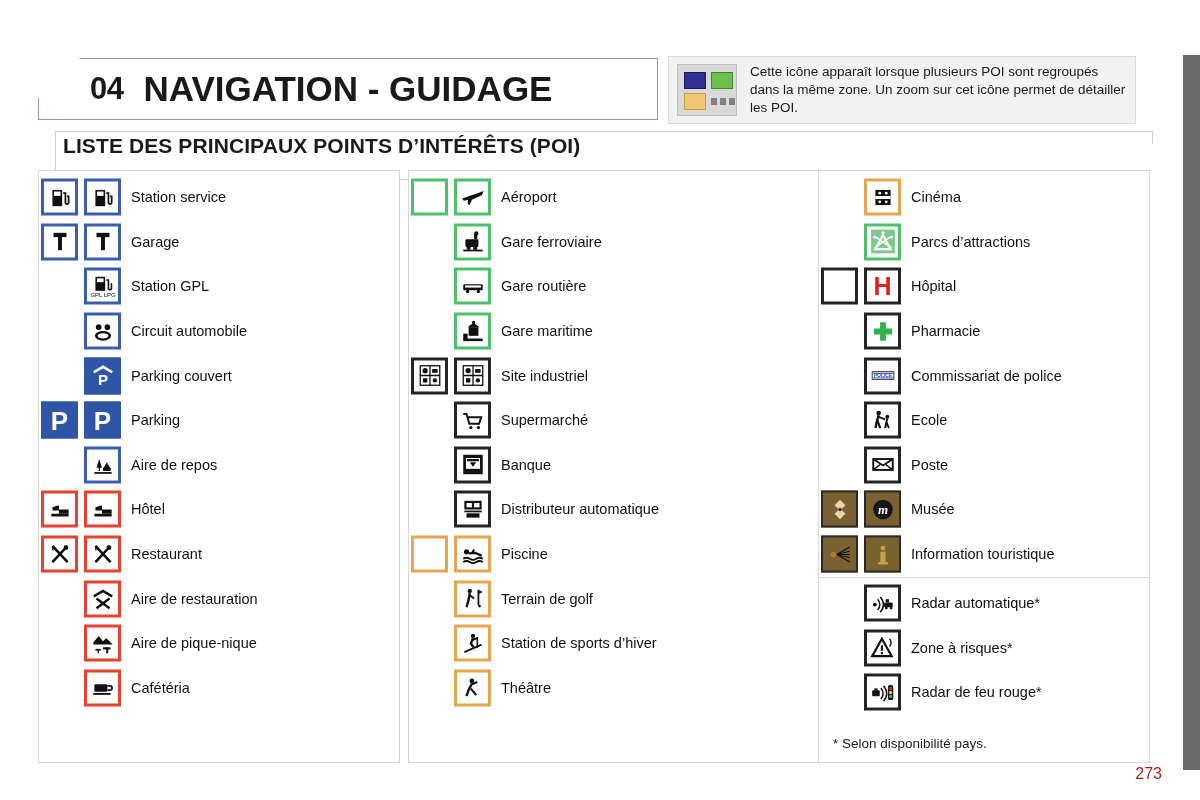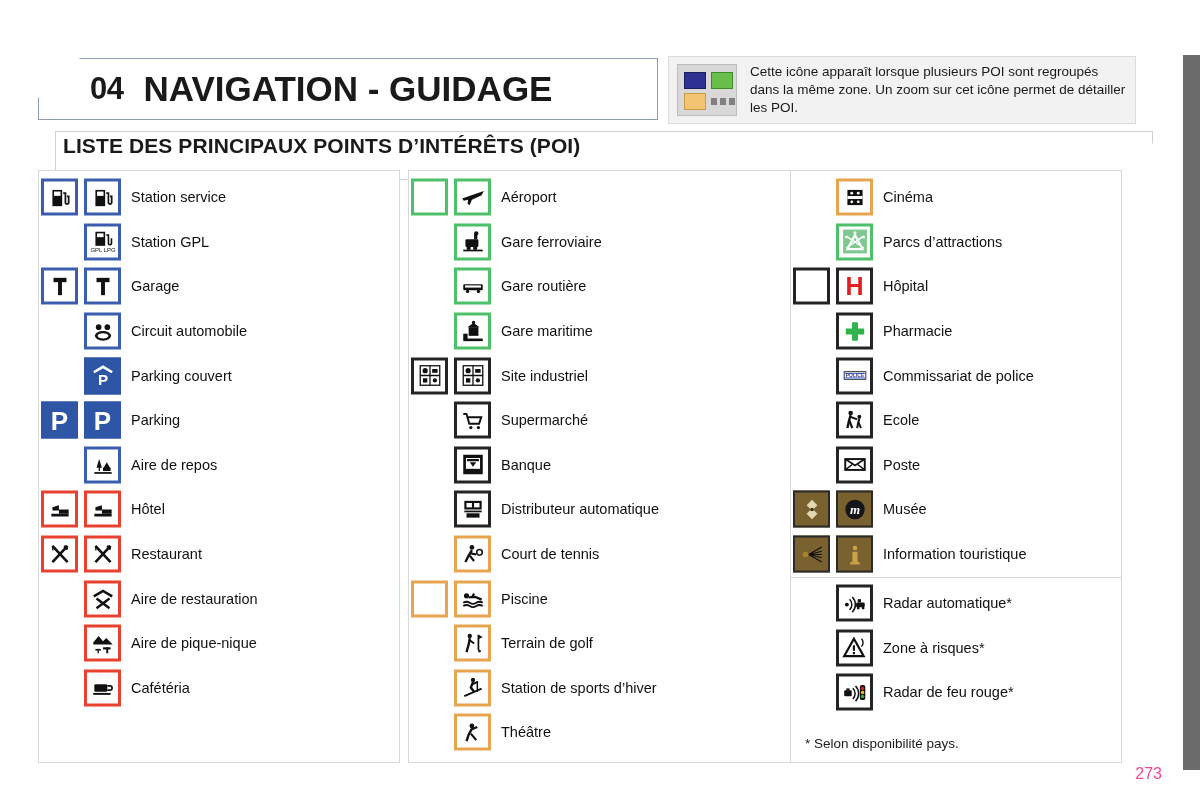--- a/index.html
+++ b/index.html
@@ -76,21 +76,21 @@
   }
 
   
   .cols{position:absolute;left:38px;top:170px;width:1100px;height:593px;}
   .col{
     position:absolute;top:0;height:593px;
     border:1px solid #d8d8d8;box-sizing:border-box;background:#fff;
   }
   .col-1{left:0;width:362px;}
   .col-2{left:370px;width:413px;}
-  .col-3{left:752px;width:332px;}
+  .col-3{left:780px;width:332px;}
 
   .rows{position:absolute;left:0;top:0;right:0;}
   .row{
     position:relative;height:44.6px;
     display:flex;align-items:center;
   }
   .icon-slot{
     position:relative;width:92px;flex:0 0 auto;height:44.6px;
   }
   .ico{
@@ -120,21 +120,21 @@
   
   .col-divider{
     position:absolute;left:0;right:0;height:1px;background:#d8d8d8;
   }
   .footnote{
     position:absolute;left:14px;font-size:13.5px;color:#1a1a1a;
   }
 
   .page-num{
     position:absolute;right:38px;top:765px;
-    font-size:16px;color:#ec4899;
+    font-size:16px;color:#b91c1c;
   }
 </style>
 </head>
 <body>
 
 <div class="page">
 
   <div class="edge-bar"></div>
 
   <div class="chapter-banner">
@@ -185,53 +185,53 @@
                     <rect x="6.5" y="6.5" width="6" height="4" fill="#fff"></rect>
                     <path d="M15 8 h2 v9 a1.6 1.6 0 0 0 3 0 V11 h-1.6" stroke="#111" stroke-width="1.6" fill="none"></path>
                   </svg>
                 </span>
               </div>
             </div>
             <div class="row-label">Station service</div>
           </div>
           <div class="row">
             <div class="icon-slot">
+              <div class="ico left f-blue">
+                <span class="glyph">
+                  <svg viewBox="0 0 24 24" width="26" height="26">
+                    <rect x="6" y="4" width="12" height="4" fill="#111"></rect>
+                    <rect x="10.2" y="7" width="3.6" height="13" fill="#111"></rect>
+                  </svg>
+                </span>
+              </div>
+              <div class="ico right f-blue">
+                <span class="glyph">
+                  <svg viewBox="0 0 24 24" width="26" height="26">
+                    <rect x="6" y="4" width="12" height="4" fill="#111"></rect>
+                    <rect x="10.2" y="7" width="3.6" height="13" fill="#111"></rect>
+                  </svg>
+                </span>
+              </div>
+            </div>
+            <div class="row-label">Garage</div>
+          </div>
+          <div class="row">
+            <div class="icon-slot">
               <div class="ico right f-blue">
                 <span class="glyph">
                   <svg viewBox="0 0 24 24" width="26" height="26">
                     <rect x="5" y="3" width="9" height="13" fill="#111"></rect>
                     <rect x="6.5" y="4.5" width="6" height="3.5" fill="#fff"></rect>
                     <path d="M15 6 h2 v8 a1.5 1.5 0 0 0 2.8 0 V9" stroke="#111" stroke-width="1.5" fill="none"></path>
                     <text x="12" y="22" font-size="5.5" text-anchor="middle" fill="#111" font-family="sans-serif">GPL LPG</text>
                   </svg>
                 </span>
               </div>
             </div>
             <div class="row-label">Station GPL</div>
-          </div>
-          <div class="row">
-            <div class="icon-slot">
-              <div class="ico left f-blue">
-                <span class="glyph">
-                  <svg viewBox="0 0 24 24" width="26" height="26">
-                    <rect x="6" y="4" width="12" height="4" fill="#111"></rect>
-                    <rect x="10.2" y="7" width="3.6" height="13" fill="#111"></rect>
-                  </svg>
-                </span>
-              </div>
-              <div class="ico right f-blue">
-                <span class="glyph">
-                  <svg viewBox="0 0 24 24" width="26" height="26">
-                    <rect x="6" y="4" width="12" height="4" fill="#111"></rect>
-                    <rect x="10.2" y="7" width="3.6" height="13" fill="#111"></rect>
-                  </svg>
-                </span>
-              </div>
-            </div>
-            <div class="row-label">Garage</div>
           </div>
           <div class="row">
             <div class="icon-slot">
               <div class="ico right f-blue">
                 <span class="glyph">
                   <svg viewBox="0 0 24 24" width="26" height="26">
                     <circle cx="8" cy="8" r="2.6" fill="#111"></circle>
                     <circle cx="16" cy="8" r="2.6" fill="#111"></circle>
                     <ellipse cx="12" cy="16" rx="7.5" ry="4.5" fill="#111"></ellipse>
                     <ellipse cx="12" cy="16" rx="5" ry="2.4" fill="#fff"></ellipse>
@@ -511,36 +511,20 @@
                     <rect x="4" y="4" width="16" height="8" fill="#111"></rect>
                     <rect x="6" y="6" width="5" height="4" fill="#fff"></rect>
                     <rect x="13" y="6" width="5" height="4" fill="#fff"></rect>
                     <rect x="4" y="13" width="16" height="1.6" fill="#111"></rect>
                     <rect x="6" y="15.5" width="12" height="4" fill="#111"></rect>
                   </svg>
                 </span>
               </div>
             </div>
             <div class="row-label">Distributeur automatique</div>
-          </div>
-          <div class="row">
-            <div class="icon-slot">
-              <div class="ico right f-orange">
-                <span class="glyph">
-                  <svg viewBox="0 0 24 24" width="26" height="26">
-                    <circle cx="11" cy="5.5" r="2.2" fill="#111"></circle>
-                    <path d="M11 8 L8 13 L5 19" stroke="#111" stroke-width="2.2" fill="none"></path>
-                    <path d="M10 11 L15 12" stroke="#111" stroke-width="2"></path>
-                    <path d="M9 13 L13 18" stroke="#111" stroke-width="2"></path>
-                    <circle cx="18" cy="10" r="2.6" fill="none" stroke="#111" stroke-width="1.4"></circle>
-                  </svg>
-                </span>
-              </div>
-            </div>
-            <div class="row-label">Court de tennis</div>
           </div>
           <div class="row">
             <div class="icon-slot">
               <div class="ico left f-orange">
                 <span class="glyph"></span>
               </div>
               <div class="ico right f-orange">
                 <span class="glyph">
                   <svg viewBox="0 0 24 24" width="26" height="26">
                     <circle cx="6" cy="9.5" r="2.4" fill="#111"></circle>

